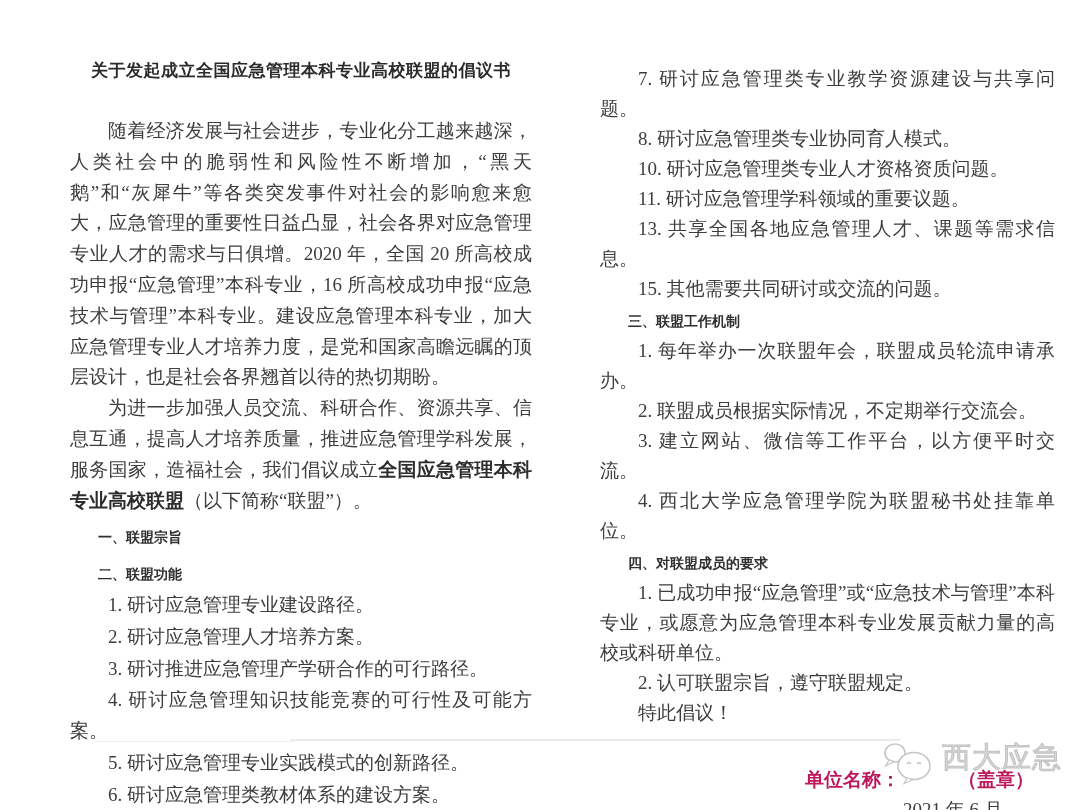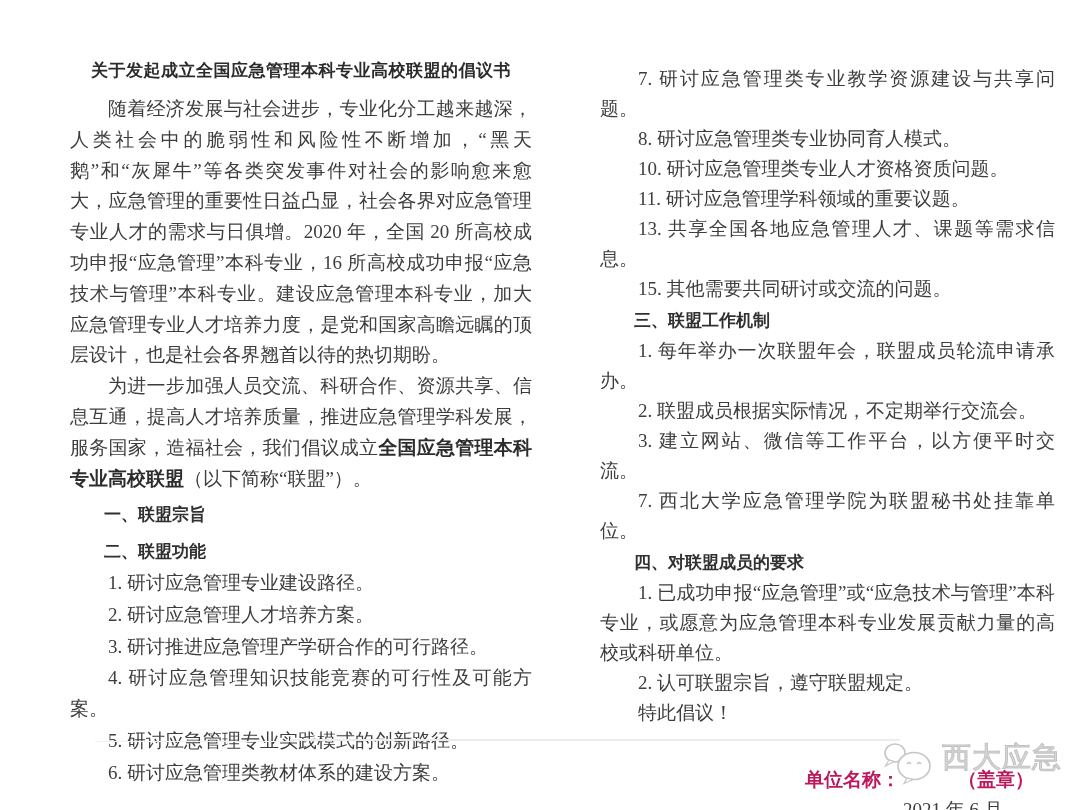--- a/index.html
+++ b/index.html
@@ -15,29 +15,29 @@
   }
   .col-left{
     position:absolute;left:70px;top:58px;width:462px;
   }
   .col-right{
     position:absolute;left:600px;top:64px;width:455px;
   }
   .doc-title{
     font-family:"Liberation Sans","DejaVu Sans",sans-serif;
     font-size:17px;font-weight:700;color:#2b2b2b;
-    text-align:center;line-height:26px;margin:0 0 10px 0;letter-spacing:0.5px;
+    text-align:center;line-height:26px;margin:0 0 32px 0;letter-spacing:0.5px;
   }
   .col-left p,.col-left h3{line-height:30.8px;}
   .col-right p,.col-right h3{line-height:30px;}
   p{
     margin:0;font-size:19px;text-align:justify;text-indent:2em;color:#3d3d3d;
   }
   h3{
-    margin:6px 0 0 0;font-size:17px;font-weight:700;color:#303030;
+    margin:6px 0 0 0;font-size:14px;font-weight:700;color:#303030;
     text-indent:2em;font-family:"Liberation Sans","DejaVu Sans",sans-serif;
   }
   .col-right h3{margin-top:2px;}
   .doc-item{margin-bottom:1px;}
   .col-right .doc-item{margin-bottom:0;}
   .bold-name{font-weight:700;color:#2d2d2d;}
   .sig-row{
     margin-top:37px;text-indent:0;text-align:left;
     font-weight:700;color:#be185d;
   }
@@ -97,21 +97,21 @@
     <p class="doc-item">8. 研讨应急管理类专业协同育人模式。</p>
     <p class="doc-item">10. 研讨应急管理类专业人才资格资质问题。</p>
     <p class="doc-item">11. 研讨应急管理学科领域的重要议题。</p>
     <p class="doc-item">13. 共享全国各地应急管理人才、课题等需求信息。</p>
     <p class="doc-item">15. 其他需要共同研讨或交流的问题。</p>
 
     <h3>三、联盟工作机制</h3>
     <p class="doc-item">1. 每年举办一次联盟年会，联盟成员轮流申请承办。</p>
     <p class="doc-item">2. 联盟成员根据实际情况，不定期举行交流会。</p>
     <p class="doc-item">3. 建立网站、微信等工作平台，以方便平时交流。</p>
-    <p class="doc-item">7. 西北大学应急管理学院为联盟秘书处挂靠单位。</p>
+    <p class="doc-item">4. 西北大学应急管理学院为联盟秘书处挂靠单位。</p>
 
     <h3>四、对联盟成员的要求</h3>
     <p class="doc-item">1. 已成功申报“应急管理”或“应急技术与管理”本科专业，或愿意为应急管理本科专业发展贡献力量的高校或科研单位。</p>
     <p class="doc-item">2. 认可联盟宗旨，遵守联盟规定。</p>
 
     <p>特此倡议！</p>
 
     <p class="sig-row"><span class="unit">单位名称：</span><span class="seal">（盖章）</span></p>
     <p class="date-row"><span>2021 年 6 月</span></p>
   </div>

